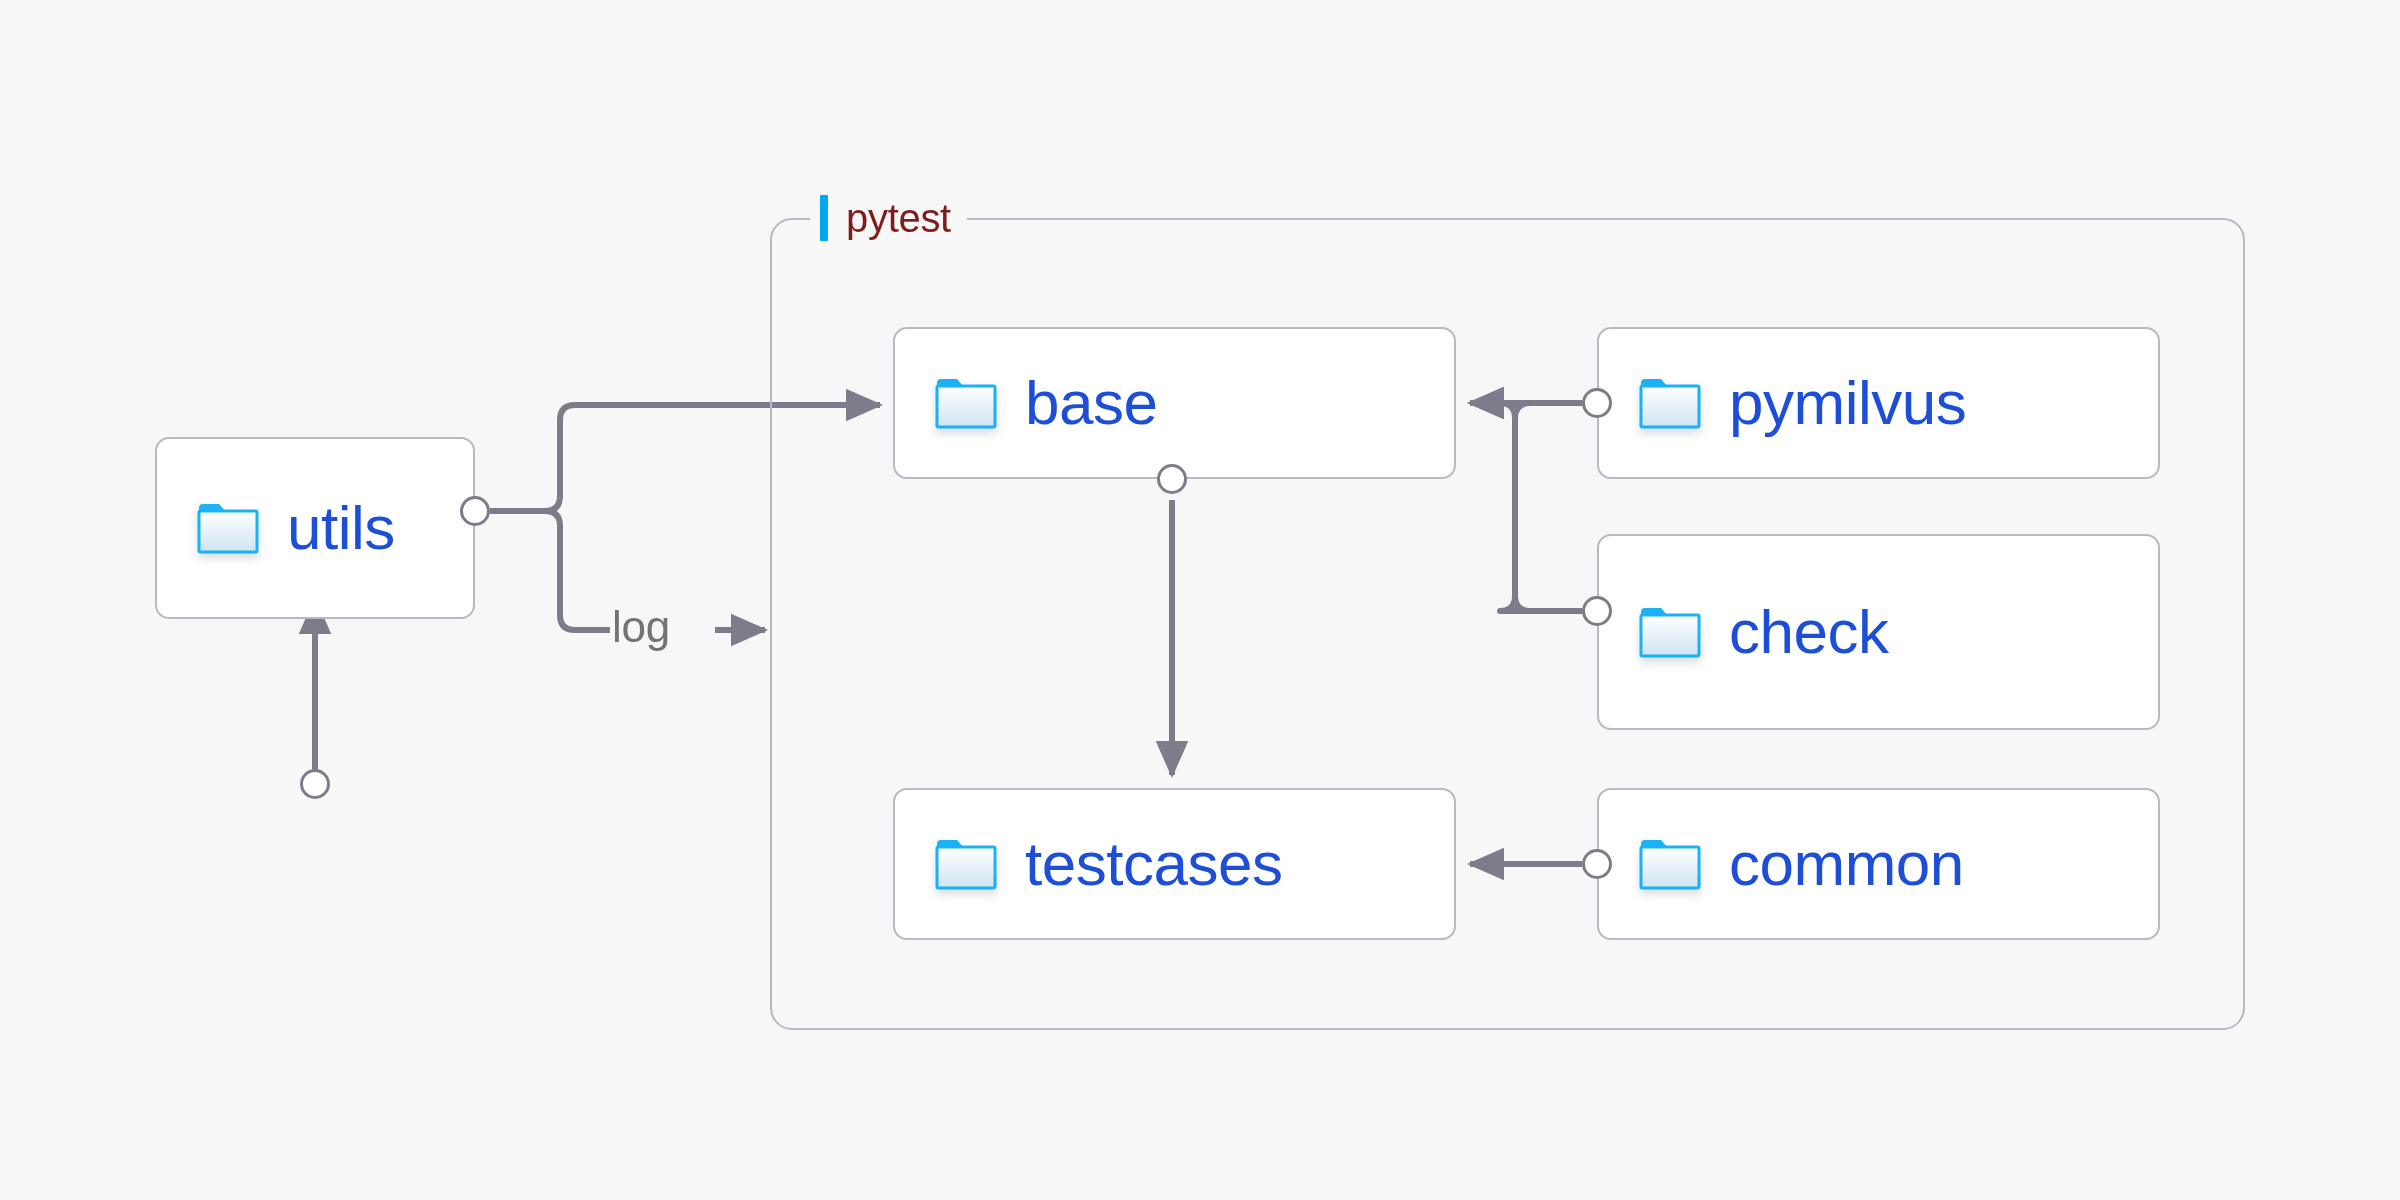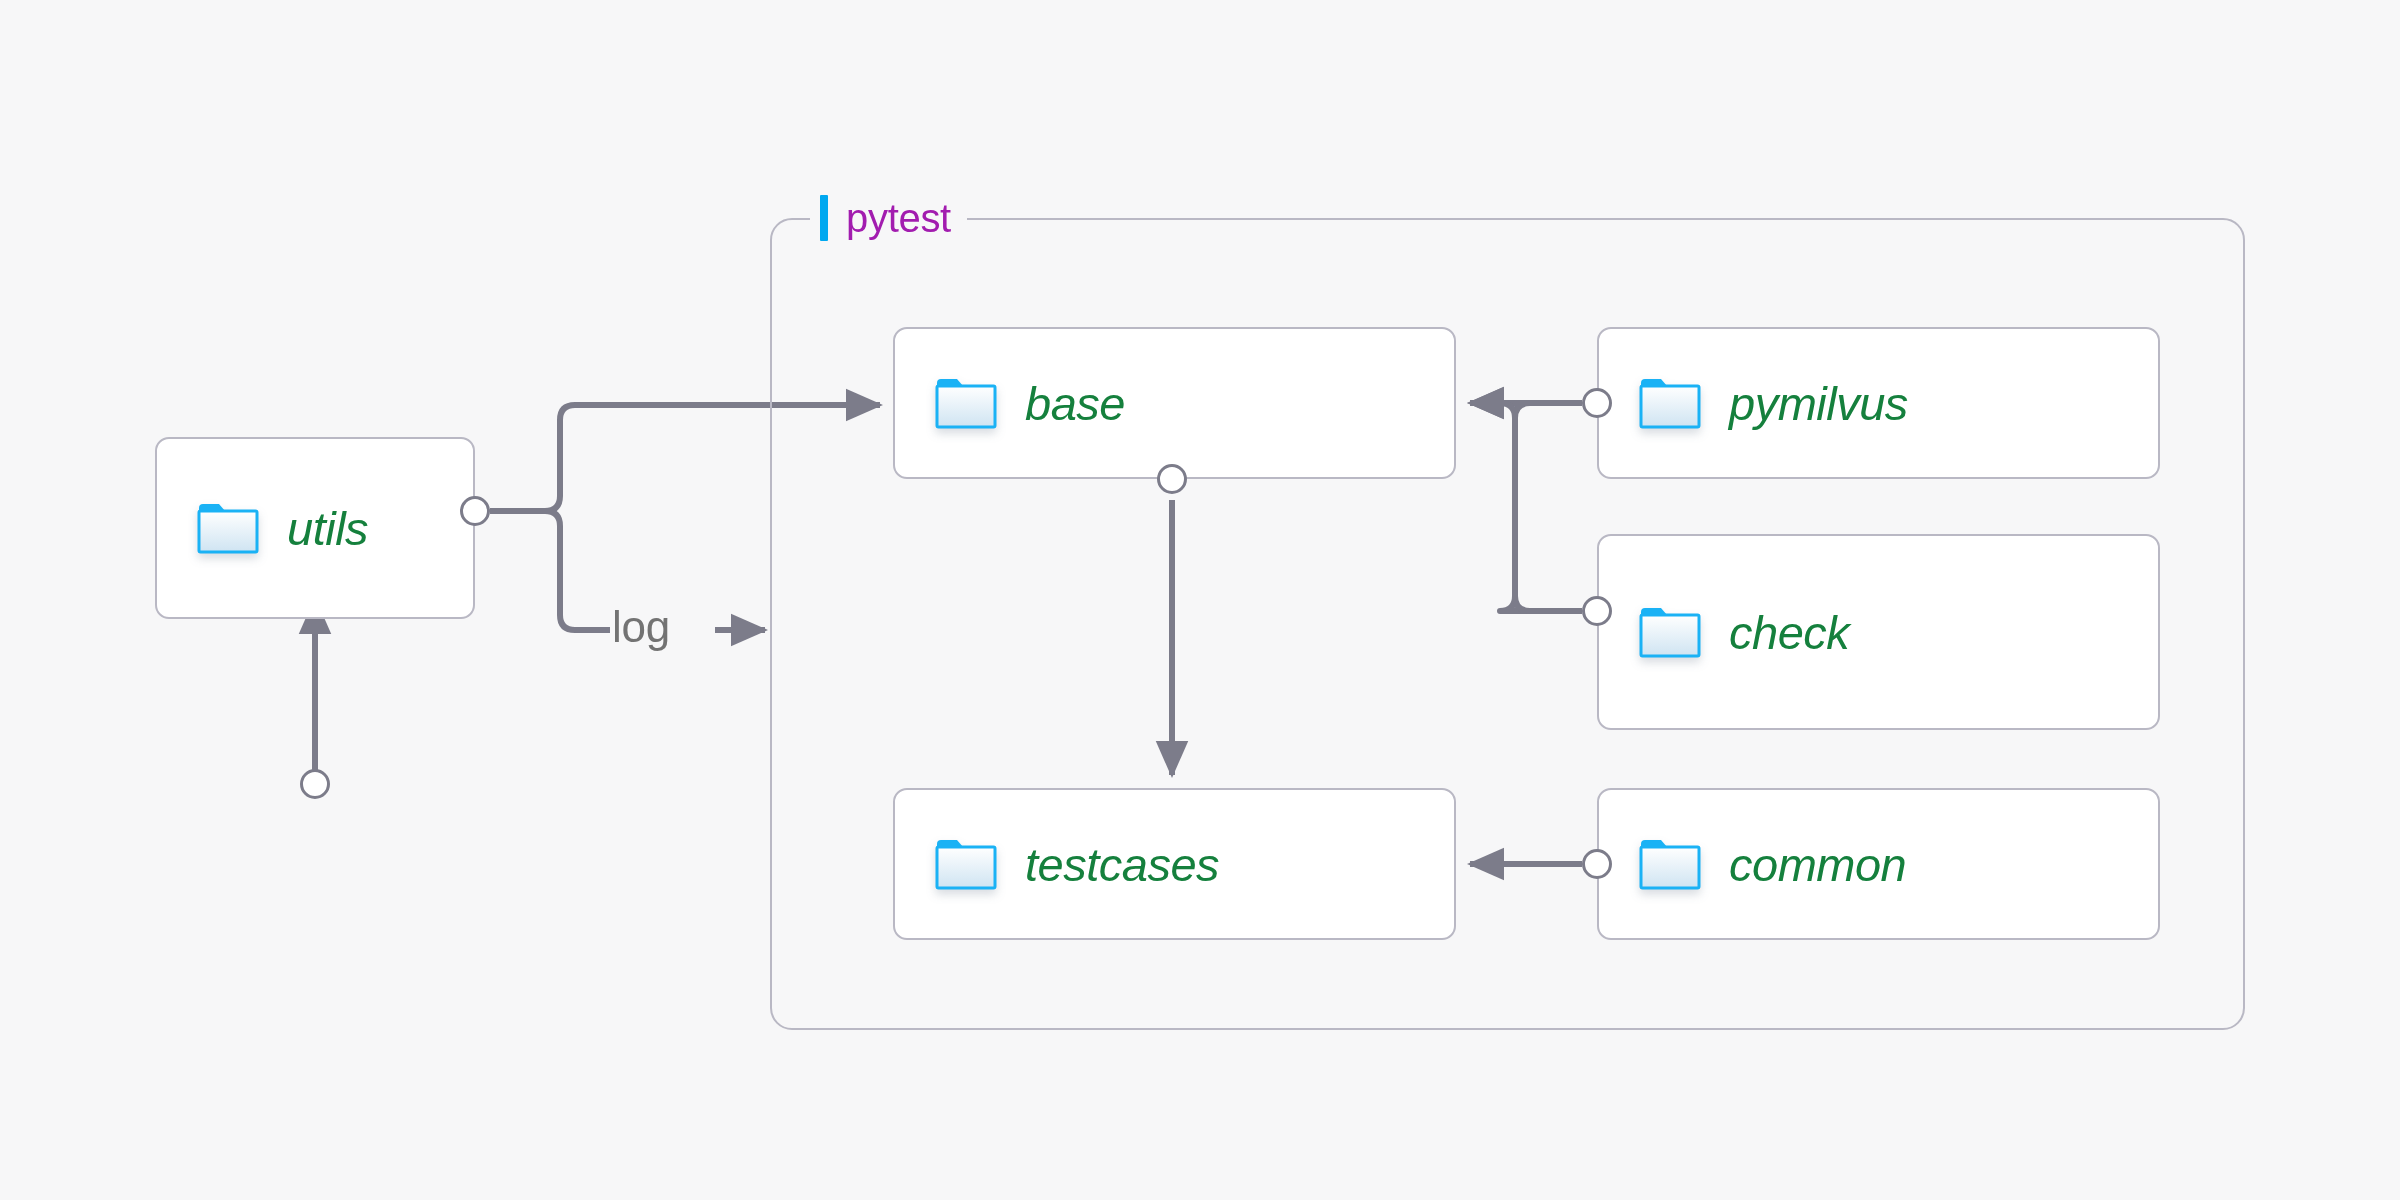--- a/index.html
+++ b/index.html
@@ -42,44 +42,43 @@
   }
   .group-accent-bar {
     width: 8px;
     height: 46px;
     background: #00a8f0;
     border-radius: 1px;
     flex: 0 0 auto;
   }
   .group-label-text {
     font-size: 40px;
-    color: #a21caf;
+    color: #7f1d1d;
     letter-spacing: -0.3px;
     white-space: nowrap;
   }
 
   
   .node {
     position: absolute;
     box-sizing: border-box;
     background: #ffffff;
     border: 2px solid #b9b8c4;
     border-radius: 14px;
     display: flex;
     align-items: center;
     padding-left: 40px;
     gap: 28px;
   }
   .node-label {
-    font-size: 47px;
-    color: #15803d;
+    font-size: 62px;
+    color: #1d4ed8;
     letter-spacing: -0.5px;
     white-space: nowrap;
     line-height: 1;
-    font-style: italic;
   }
 
   
   .folder-icon {
     flex: 0 0 auto;
     width: 62px;
     height: 52px;
     position: relative;
     filter: drop-shadow(0 5px 5px rgba(40,60,90,0.18));
   }

